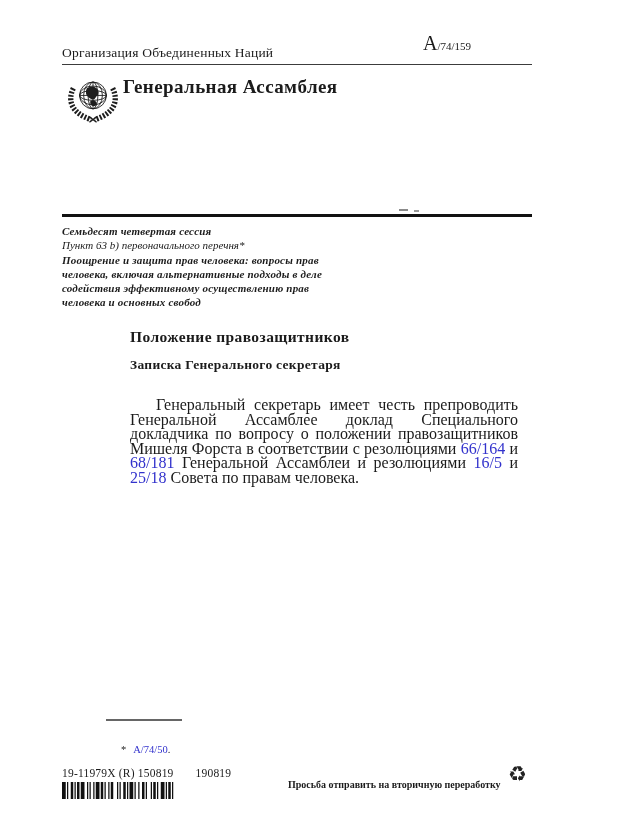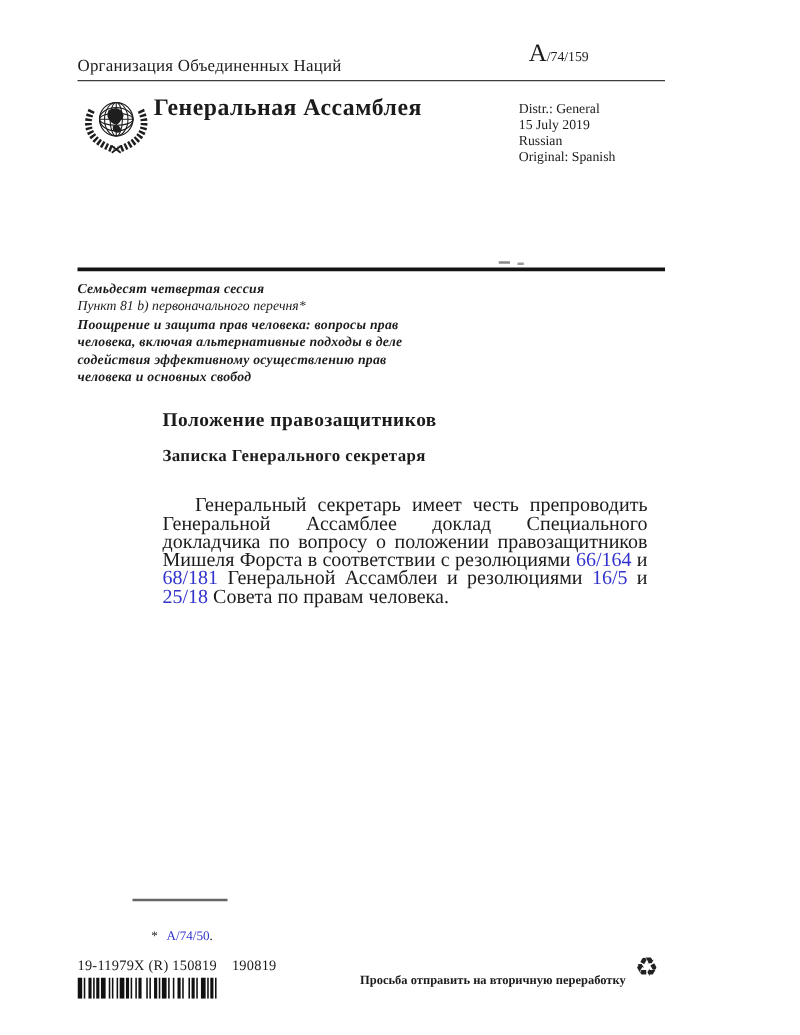--- a/index.html
+++ b/index.html
@@ -35,21 +35,21 @@
     left:130px;top:382px;width:388px;font-size:16px;line-height:14.6px;
     text-align:justify;text-indent:26px;
   }
   a.doclink{color:#3232cc;text-decoration:none;}
 
   .footnote-rule{left:106px;top:719px;width:76px;height:1.6px;background:#666;}
   .footnote{left:121px;top:744px;font-size:10.5px;}
   .footnote .marker{margin-right:7px;}
 
   .footer-id{left:62px;top:767px;font-size:11.5px;letter-spacing:.2px;}
-  .footer-id .reissue{margin-left:12px;}
+  .footer-id .reissue{margin-left:22px;}
   .barcode{left:62px;top:782px;width:123px;height:17px;}
 
   .recycle-text{left:288px;top:779px;width:218px;text-align:left;
     font-size:10px;font-weight:bold;white-space:nowrap;}
   .recycle-icon{left:508px;top:764px;font-size:21px;line-height:21px;
     font-family:"DejaVu Sans",sans-serif;color:#222;}
   .qr{left:532px;top:736px;width:65px;height:61px;}
 </style>
 </head>
 <body>
@@ -80,34 +80,28 @@
     </g>
     <g stroke="#1e1e1e" fill="none">
       <path d="M8,16 C1,30 6,44 28,51" stroke-width="6" stroke-dasharray="2.2 1.7"></path>
       <path d="M52,16 C59,30 54,44 32,51" stroke-width="6" stroke-dasharray="2.2 1.7"></path>
       <path d="M26,54 L34,48 M26,48 L34,54" stroke-width="1.6"></path>
     </g>
   </svg>
 
   <div class="abs assembly-title">Генеральная Ассамблея</div>
 
-  <div class="abs distr-block">
-    <div>Distr.: General</div>
-    <div>15 July 2019</div>
-    <div>Russian</div>
-    <div>Original: Spanish</div>
-  </div>
 
   <div class="abs rule2"></div>
   <div class="abs rule2-artifact1"></div>
   <div class="abs rule2-artifact2"></div>
 
   <div class="abs session-block">
     <div class="session-title">Семьдесят четвертая сессия</div>
-    <div class="agenda-item">Пункт 81 b) первоначального перечня*</div>
+    <div class="agenda-item">Пункт 63 b) первоначального перечня*</div>
     <div class="agenda-subject">Поощрение и защита прав человека: вопросы прав человека, включая альтернативные подходы в деле содействия эффективному осуществлению прав человека и основных свобод</div>
   </div>
 
   <div class="abs body-title">Положение правозащитников</div>
   <div class="abs body-subtitle">Записка Генерального секретаря</div>
 
   <p class="abs body-paragraph"><span>Генеральный секретарь имеет честь препроводить Генеральной Ассамблее доклад Специального докладчика по вопросу о положении правозащитников Мишеля Форста в соответствии с резолюциями </span><a class="doclink" href="#">66/164</a><span> и </span><a class="doclink" href="#">68/181</a><span> Генеральной Ассамблеи и резолюциями </span><a class="doclink" href="#">16/5</a><span> и </span><a class="doclink" href="#">25/18</a><span> Совета по правам человека.</span></p>
 
   <div class="abs footnote-rule"></div>
   <div class="abs footnote">

